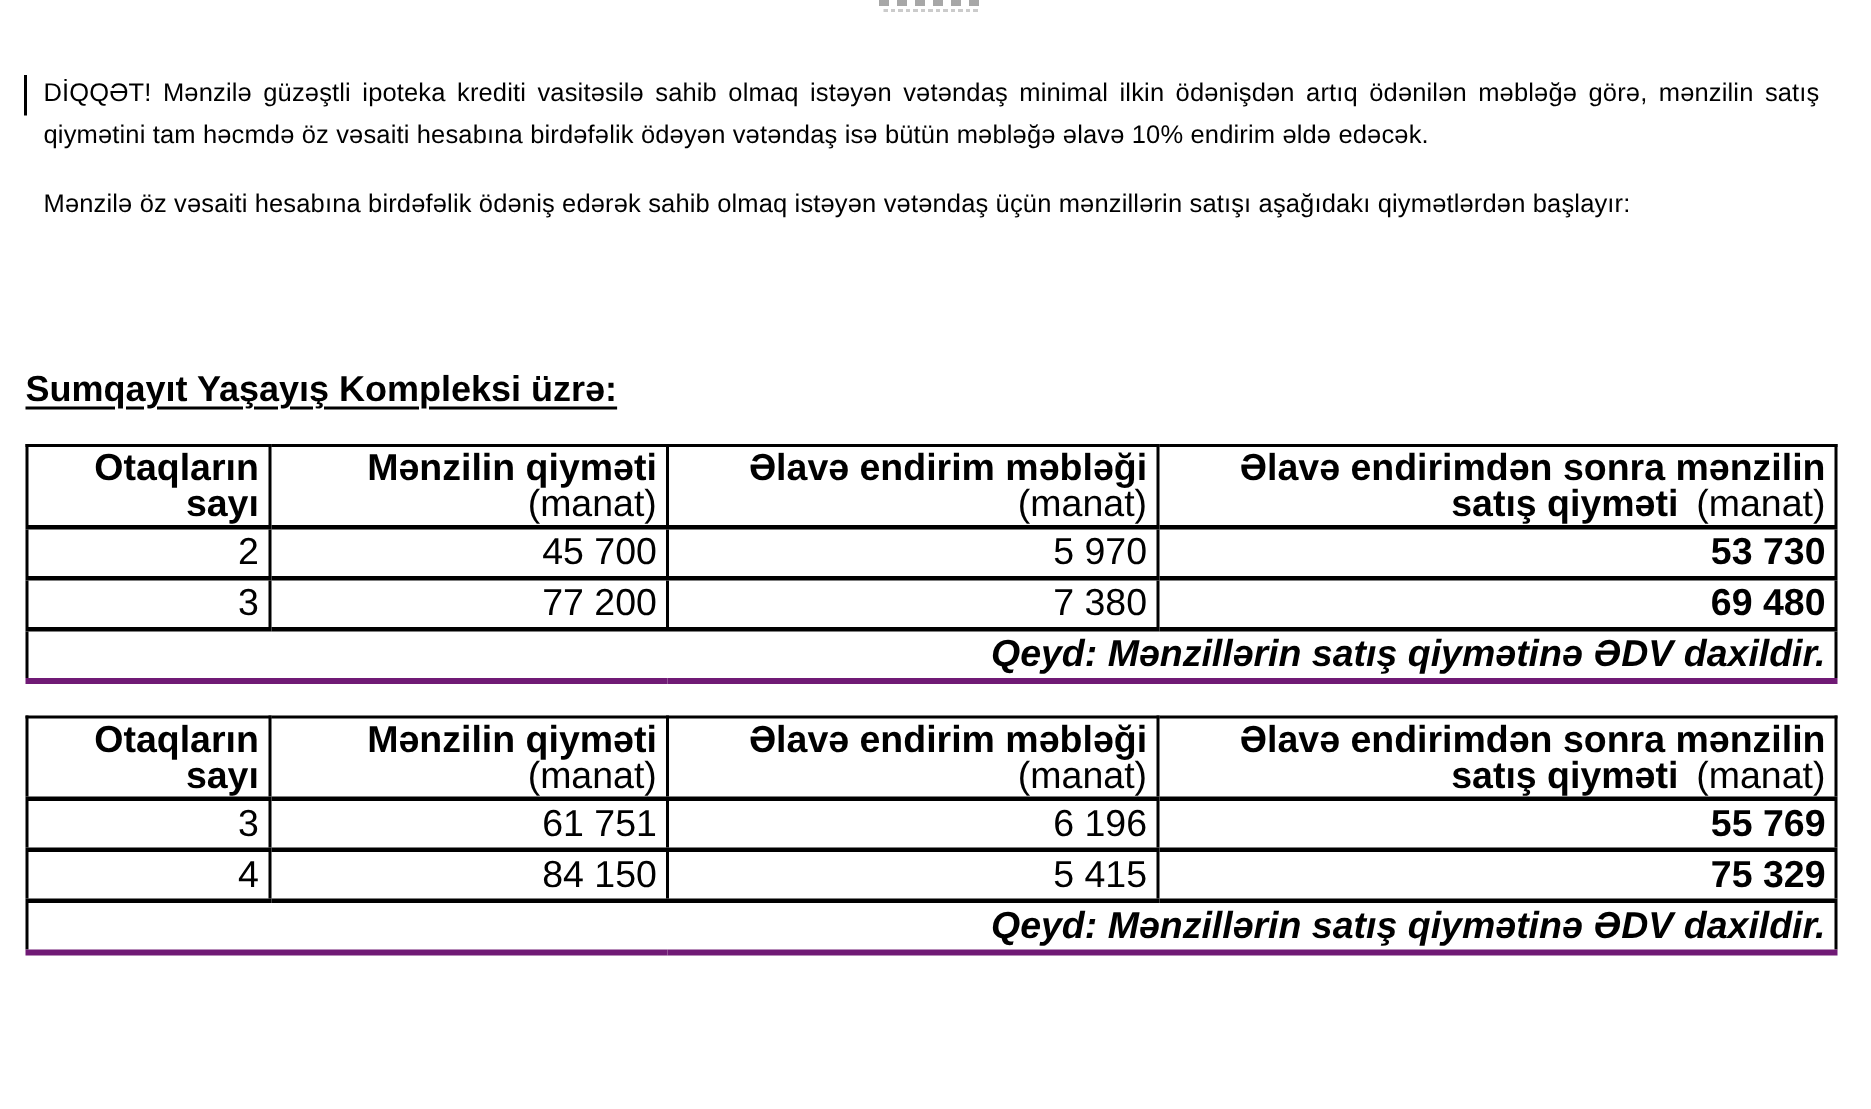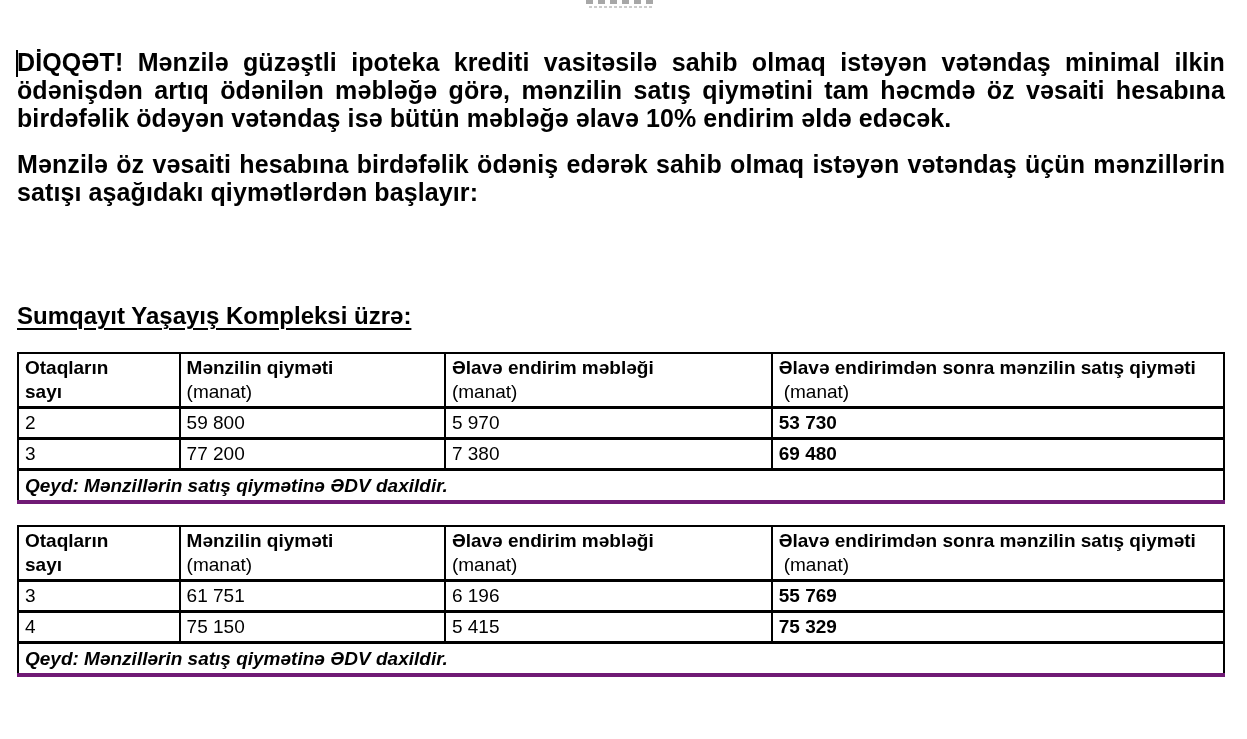--- a/index.html
+++ b/index.html
@@ -28,25 +28,25 @@
     background: repeating-linear-gradient(90deg, #b5b5b5 0 3px, transparent 3px 5px);
     opacity: .7;
   }
 
   .text-cursor {
     position: absolute; left: 16px; top: 50px;
     width: 2px; height: 27px; background: #000;
   }
 
   .para {
-    font-size: 25px; font-weight: bold;
+    font-size: 17px; font-weight: normal;
     line-height: 28px;
     text-align: justify;
     letter-spacing: 0.1px;
-    margin: 0;
+    margin: 12px;
   }
   .para-1 { margin-top: 48px; }
   .para-2 { margin-top: 18px; }
 
   .section-heading {
     font-size: 24px; font-weight: bold;
     text-decoration: underline;
     text-decoration-thickness: 2px;
     text-underline-offset: 4px;
     margin: 0; display: inline-block;
@@ -61,23 +61,23 @@
     border: 2px solid #000;
   }
   .table-1 { margin-top: 22px; }
   .table-2 { margin-top: 21px; }
   .price-table col.c1 { width: 13.4%; }
   .price-table col.c2 { width: 22.0%; }
   .price-table col.c3 { width: 27.1%; }
   .price-table col.c4 { width: 37.5%; }
   .price-table th, .price-table td {
     border: 2px solid #000;
-    text-align: left;
+    text-align: right;
     vertical-align: middle;
-    font-size: 19px;
+    font-size: 25px;
     padding: 1px 6px;
     overflow: hidden;
   }
   .price-table thead th {
     border-bottom: 3px solid #000;
     line-height: 24px;
     font-weight: bold;
     height: 50px;
   }
   .price-table tbody td {
@@ -138,21 +138,21 @@
         </th>
         <th class="col4">
           <span>Əlavə endirimdən sonra mənzilin satış qiyməti</span>
           <span class="hdr-line2">(manat)</span>
         </th>
       </tr>
     </thead>
     <tbody>
       <tr>
         <td>2</td>
-        <td>59 800</td>
+        <td>45 700</td>
         <td>5 970</td>
         <td class="final">53 730</td>
       </tr>
       <tr>
         <td>3</td>
         <td>77 200</td>
         <td>7 380</td>
         <td class="final">69 480</td>
       </tr>
       <tr>
@@ -191,21 +191,21 @@
     </thead>
     <tbody>
       <tr>
         <td>3</td>
         <td>61 751</td>
         <td>6 196</td>
         <td class="final">55 769</td>
       </tr>
       <tr>
         <td>4</td>
-        <td>75 150</td>
+        <td>84 150</td>
         <td>5 415</td>
         <td class="final">75 329</td>
       </tr>
       <tr>
         <td class="note-cell" colspan="4">Qeyd: Mənzillərin satış qiymətinə ƏDV daxildir.</td>
       </tr>
     </tbody>
   </table>
 
 </div>

